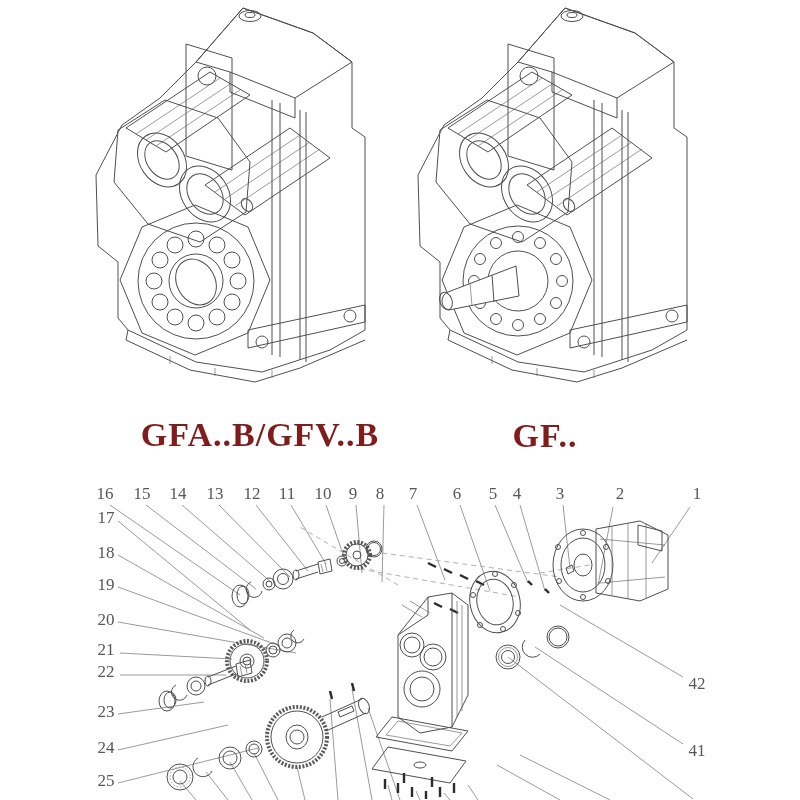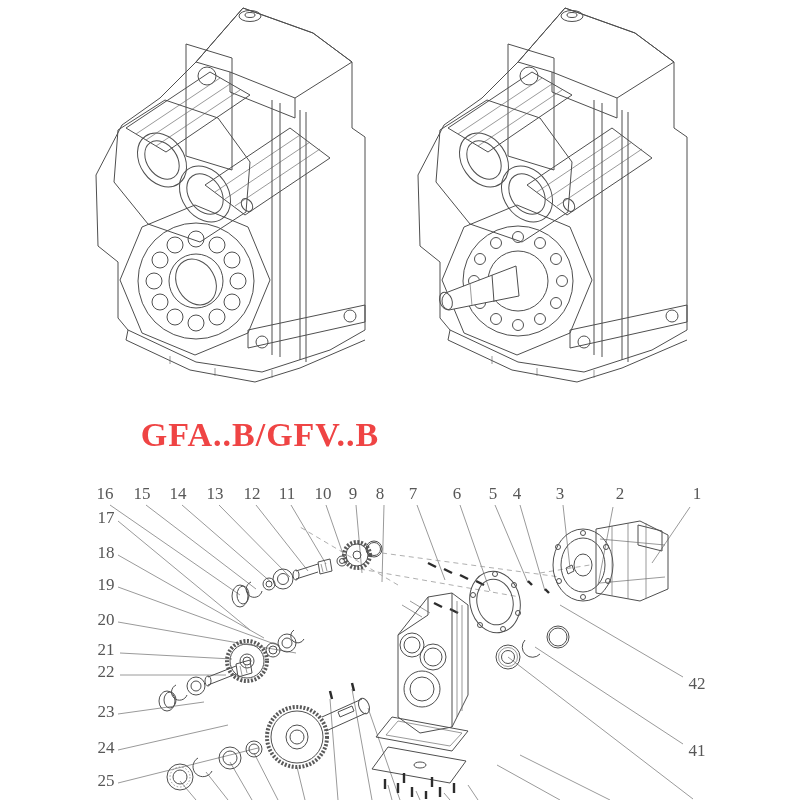--- a/index.html
+++ b/index.html
@@ -1,19 +1,19 @@
 <!DOCTYPE html>
 <html><head>
 <meta charset="utf-8">
 <style>
   html,body{margin:0;padding:0;background:#ffffff;}
   .stage{position:relative;width:800px;height:800px;background:#ffffff;overflow:hidden;
          font-family:"Liberation Serif", serif;}
   .caption{position:absolute;text-align:center;font-weight:bold;font-size:34px;
-           letter-spacing:1px;color:#ef4444;font-family:"Liberation Serif", serif;}
+           letter-spacing:1px;color:#7f1d1d;font-family:"Liberation Serif", serif;}
   .cap-left{left:110px;top:416px;width:300px;}
   .cap-right{left:430px;top:417px;width:230px;}
   svg{position:absolute;display:block;}
   .fig-left{left:85px;top:0px;}
   .fig-right{left:407px;top:0px;}
   .exploded{left:0px;top:465px;}
   
   .ln  {stroke:#4f4f4f;stroke-width:1;fill:none;}
   .lnF {stroke:#4f4f4f;stroke-width:1;fill:#ffffff;}
   .thin{stroke:#6f6f6f;stroke-width:0.7;fill:none;}
@@ -149,20 +149,21 @@
 
     <g>
       <path class="lnF" d="M516,266 L448,292 Q442,295 442,301 Q442,308 449,310 L519,296 Z"></path>
       <ellipse class="ln" cx="446" cy="301" rx="6" ry="9" transform="rotate(-20 446 301)"></ellipse>
       <path class="ln" d="M492,275 L494,302"></path>
       <path class="thin" d="M470,283 L472,306"></path>
     </g>
   </svg>
 
   <div class="caption cap-left">GFA..B/GFV..B</div>
+  <div class="caption cap-right">GF..</div>
 
   <svg class="exploded" width="800" height="335" viewBox="0 0 800 335">
 
     <g class="lead">
       <path d="M110,40 L240,130"></path>
         <path d="M146,40 L256,124"></path>
         <path d="M182,40 L272,118"></path>
       <path d="M219,40 L290,112"></path>
         <path d="M256,40 L308,106"></path>
         <path d="M291,40 L326,99"></path>

